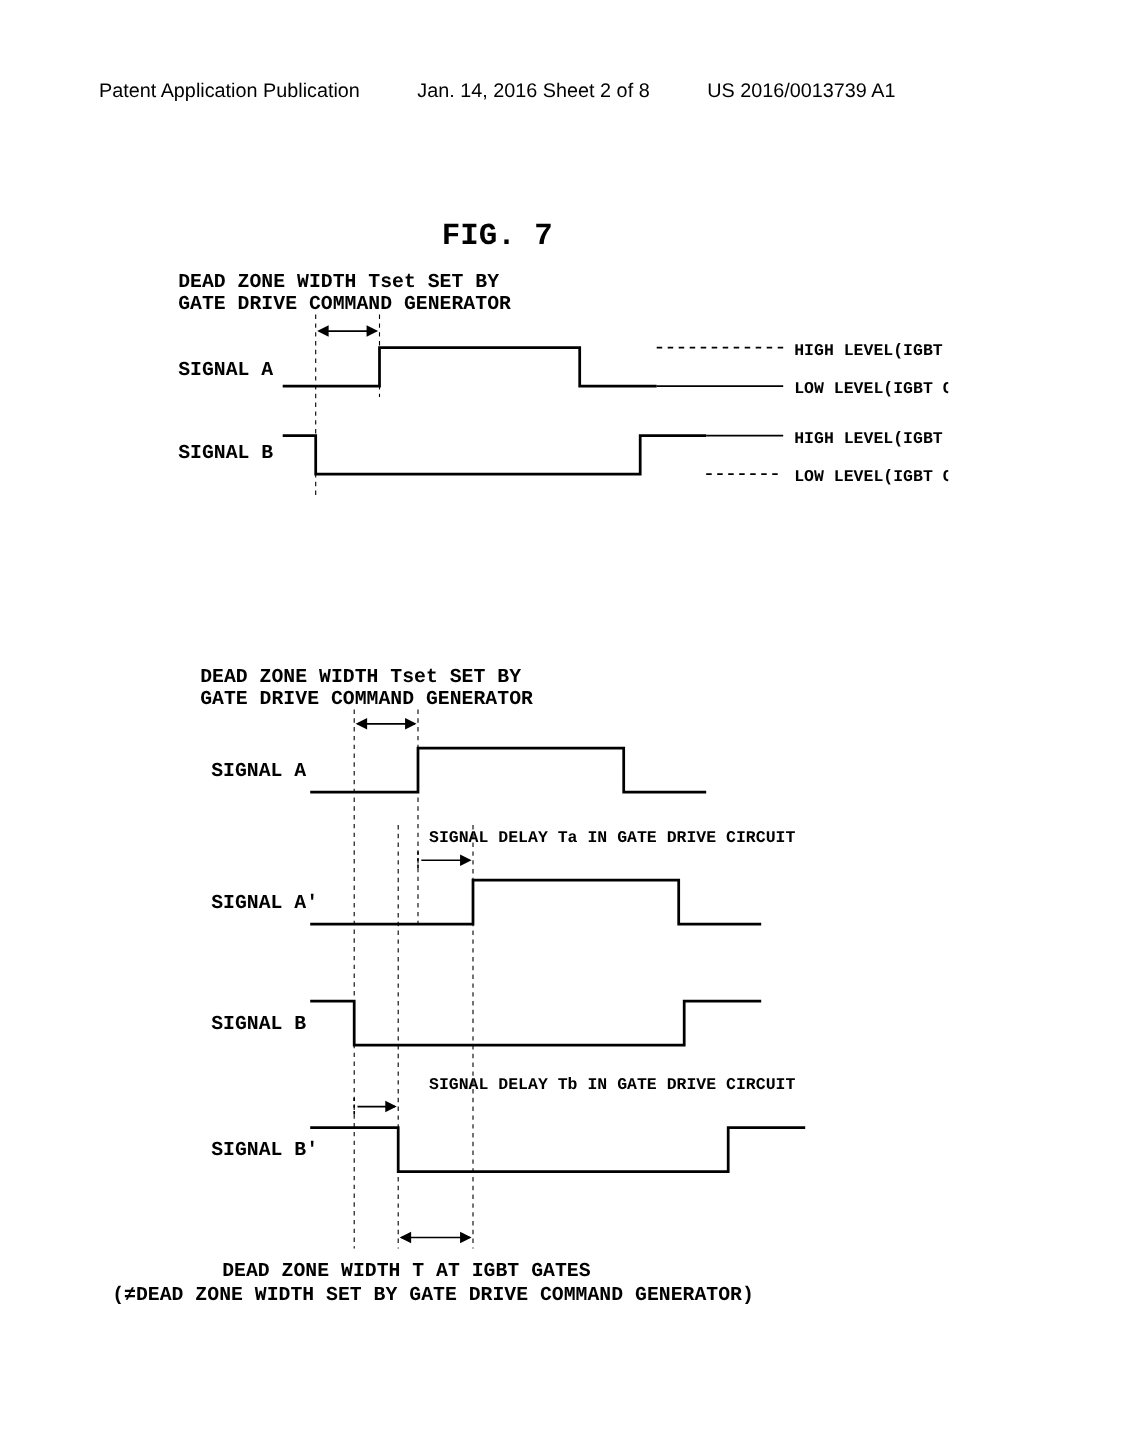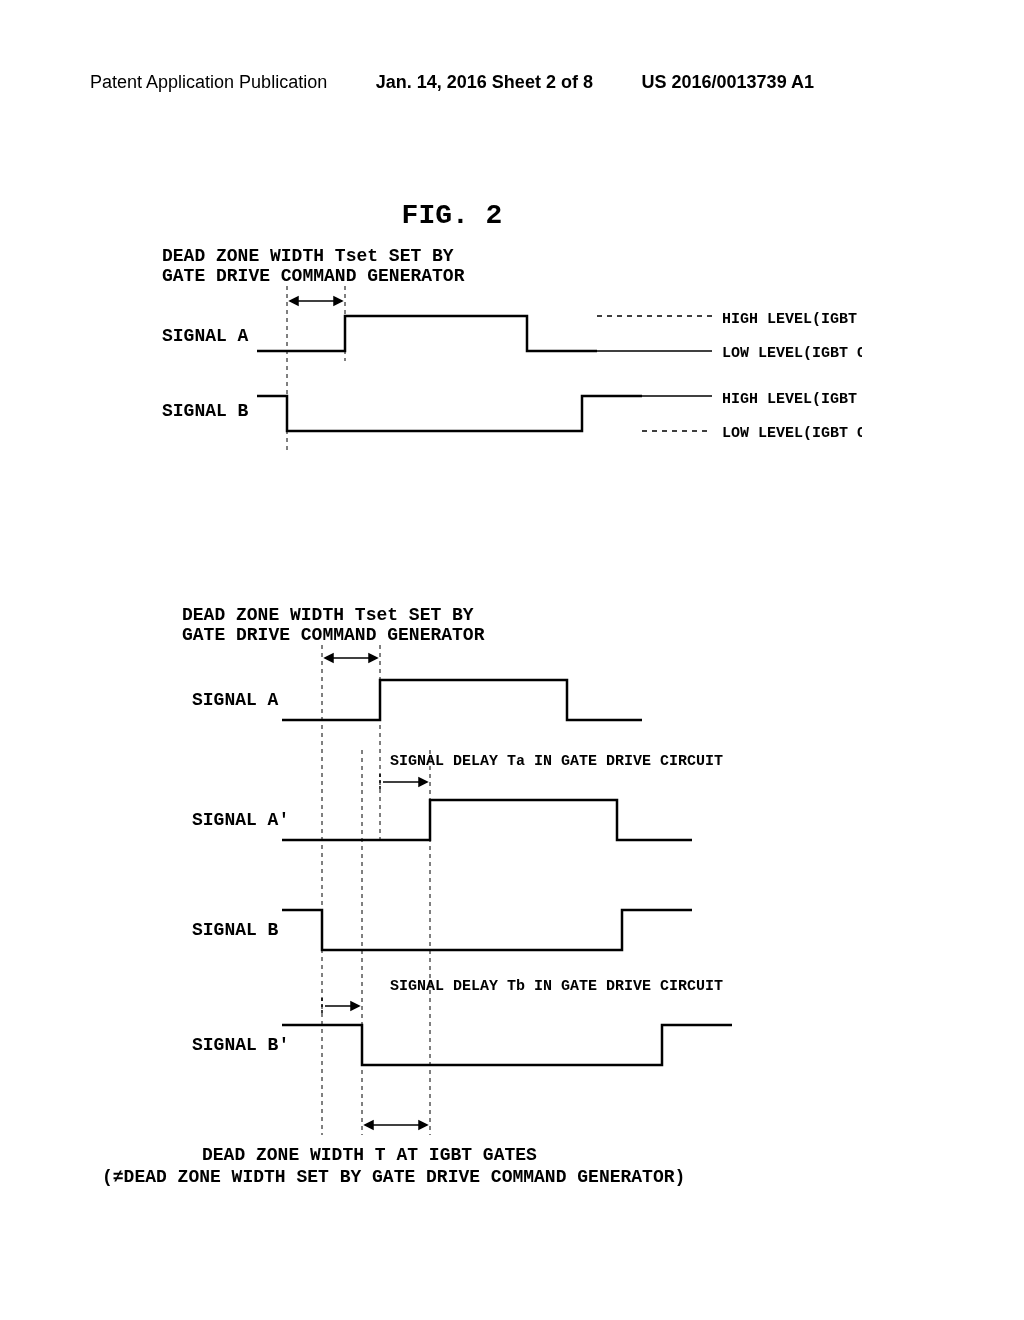--- a/index.html
+++ b/index.html
@@ -20,22 +20,22 @@
     top: 72px;
     left: 0;
     width: 100%;
     padding: 0 90px;
     box-sizing: border-box;
     font-size: 18px;
     display: flex;
     justify-content: space-between;
   }
   .header .left { font-weight: normal; }
-  .header .center { font-weight: bold; }
-  .header .right { font-weight: bold; }
+  .header .center { font-weight: normal; }
+  .header .right { font-weight: normal; }
   .fig-title {
     text-align: center;
     font-size: 28px;
     font-weight: bold;
     font-family: "Courier New", monospace;
   }
   .fig2 {
     position: absolute;
     top: 200px;
     left: 0;
@@ -65,21 +65,21 @@
 
 <div class="page">
 
   <div class="header">
     <span class="left">Patent Application Publication</span>
     <span class="center">Jan. 14, 2016   Sheet 2 of 8</span>
     <span class="right">US 2016/0013739 A1</span>
   </div>
 
   <div class="fig2">
-    <div class="fig-title">FIG. 2</div>
+    <div class="fig-title">FIG. 7</div>
     <svg width="820" height="260" viewBox="0 0 820 260">
 
       <text x="120" y="30" class="caption"><tspan>DEAD ZONE WIDTH Tset SET BY</tspan></text>
       <text x="120" y="50" class="caption"><tspan>GATE DRIVE COMMAND GENERATOR</tspan></text>
 
       <g stroke="black" stroke-width="1.5" fill="black">
         <line x1="248" y1="70" x2="300" y2="70"></line>
         <polygon points="248,70 256,66 256,74"></polygon>
         <polygon points="300,70 292,66 292,74"></polygon>
       </g>

